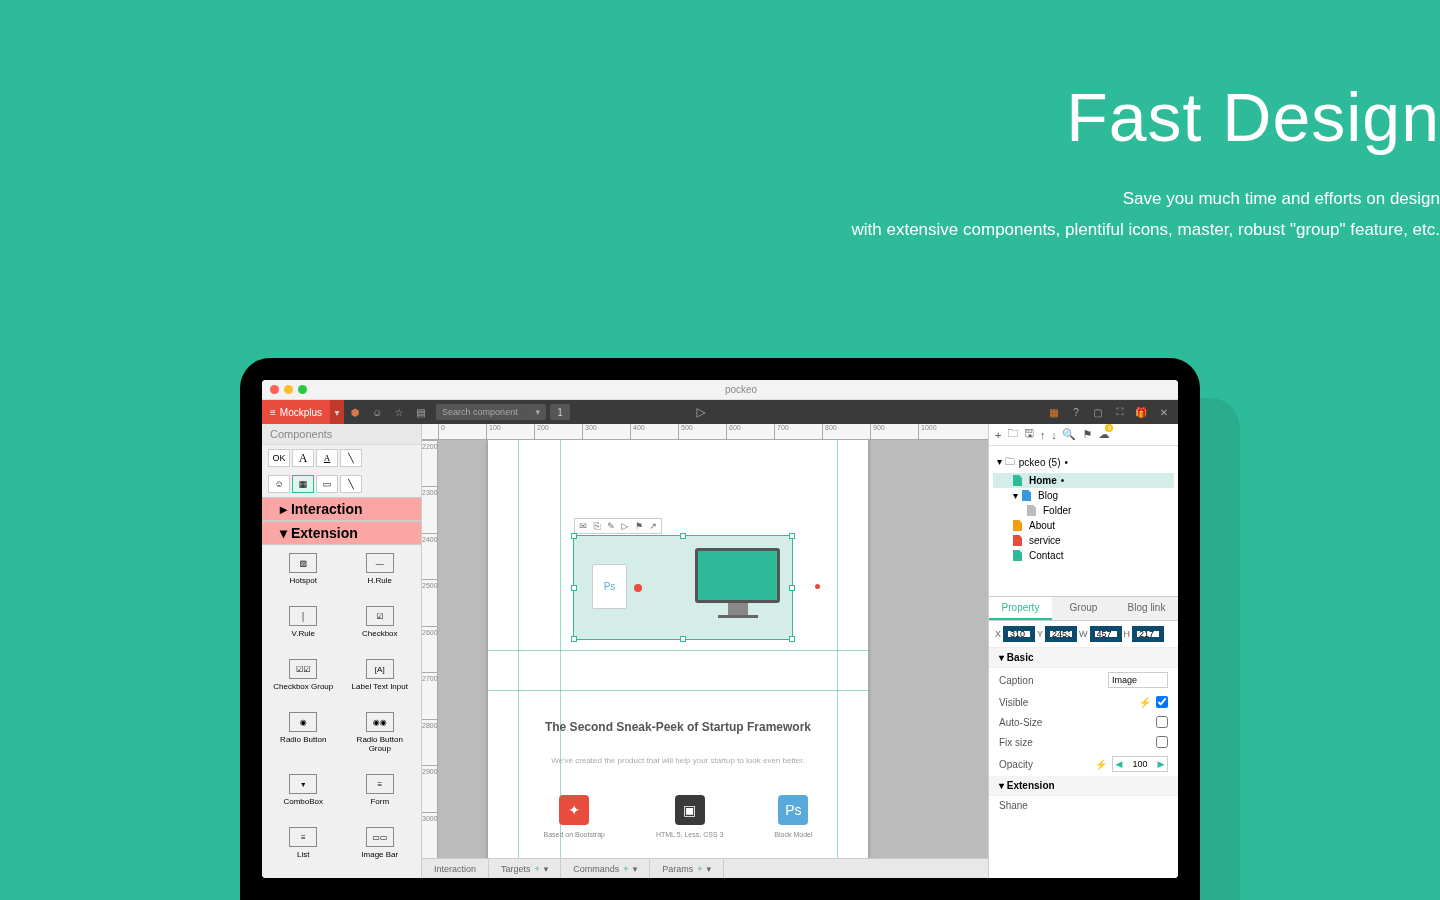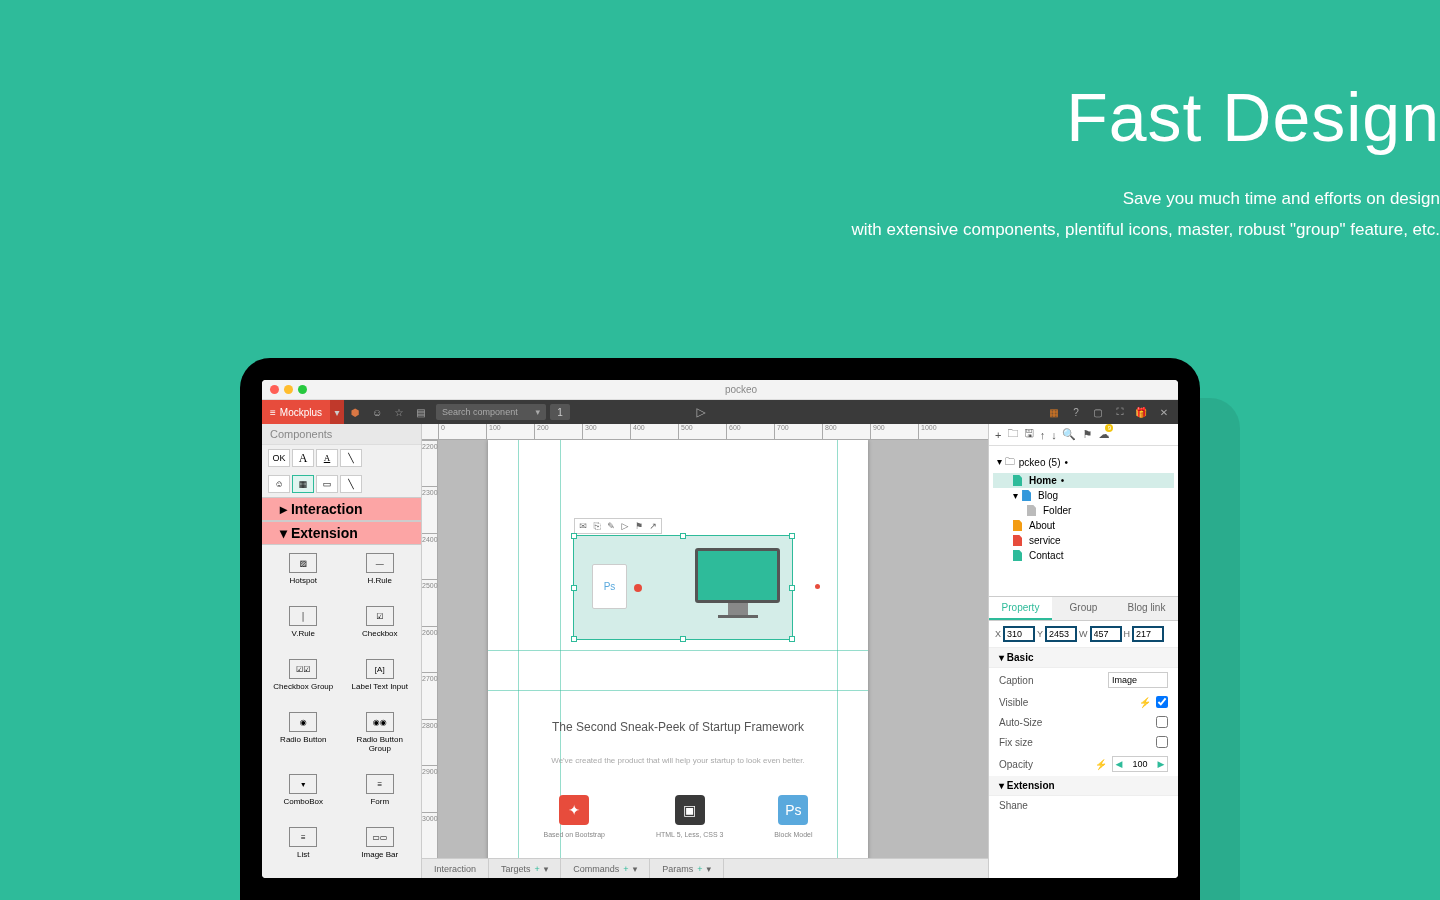--- a/index.html
+++ b/index.html
@@ -50,38 +50,38 @@
 .sel-toolbar{position:absolute;top:-18px;left:0;height:16px;background:#fff;border:1px solid #ccc;display:flex;gap:2px;padding:0 2px;align-items:center;}
 .sel-toolbar span{width:12px;font-size:9px;text-align:center;color:#666;}
 .mini-monitor{position:absolute;right:12px;top:12px;width:85px;height:70px;}
 .mini-screen{width:85px;height:55px;background:#2ebb9a;border:3px solid #555;border-radius:3px;}
 .mini-stand{width:20px;height:12px;background:#888;margin:0 auto;}
 .mini-base{width:40px;height:3px;background:#666;margin:0 auto;}
 .mini-doc{position:absolute;left:18px;top:28px;width:35px;height:45px;background:#fff;border:1px solid #ccc;border-radius:2px;display:flex;align-items:center;justify-content:center;font-size:10px;color:#5aa9dd;}
 .link-dot{position:absolute;left:60px;top:48px;width:8px;height:8px;background:#e74c3c;border-radius:50%;}
 .red-dot{position:absolute;right:-28px;top:48px;width:5px;height:5px;background:#e74c3c;border-radius:50%;}
 .section2{position:absolute;top:280px;left:30px;right:30px;text-align:center;}
-.section2 h4{color:#555;font-size:12px;font-weight:normal;}
+.section2 h4{color:#555;font-size:12px;font-weight:bold;}
 .section2 p{font-size:8px;color:#aaa;margin-top:22px;}
 .icons3{display:flex;justify-content:space-around;margin-top:30px;}
 .icon3{display:flex;flex-direction:column;align-items:center;font-size:7px;color:#888;gap:6px;}
 .icon3-box{width:30px;height:30px;border-radius:4px;display:flex;align-items:center;justify-content:center;font-size:14px;color:#fff;}
 .bottom-tabs{height:20px;background:#e8e8e8;border-top:1px solid #ccc;display:flex;font-size:9px;color:#666;}
 .btab{padding:0 12px;display:flex;align-items:center;border-right:1px solid #ccc;cursor:pointer;gap:4px;}
 .right{width:190px;background:#fff;border-left:1px solid #ccc;display:flex;flex-direction:column;font-size:10px;}
 .right-tb{height:22px;border-bottom:1px solid #ddd;display:flex;align-items:center;gap:6px;padding:0 6px;color:#555;}
 .right-tb span{cursor:pointer;font-size:11px;}
 .tree{padding:6px 4px;flex:0 0 150px;overflow:auto;}
 .tree-item{padding:2px 4px;display:flex;align-items:center;gap:4px;cursor:pointer;}
 .tree-item.sel{background:#d4ede8;}
 .prop-tabs{display:flex;border-top:1px solid #ccc;border-bottom:1px solid #ccc;background:#f0f0f0;}
 .prop-tab{flex:1;text-align:center;padding:5px 0;font-size:10px;cursor:pointer;color:#666;}
 .prop-tab.active{color:#2ebb9a;border-bottom:2px solid #2ebb9a;background:#fff;}
 .coords{display:flex;gap:2px;padding:5px 6px;align-items:center;font-size:9px;border-bottom:1px solid #eee;}
-.coords input{width:32px;height:16px;border:2px solid #0c4a6e;font-size:9px;padding:0 2px;}
+.coords input{width:32px;height:16px;border:5px solid #0c4a6e;font-size:9px;padding:0 2px;}
 .coords span{color:#666;}
 .prop-section{padding:4px 10px;font-size:10px;font-weight:bold;background:#f5f5f5;border-bottom:1px solid #eee;}
 .prop-row{display:flex;align-items:center;padding:4px 10px;font-size:10px;color:#555;}
 .prop-row label{flex:1;}
 .prop-row input[type=text]{width:60px;height:16px;border:1px solid #ccc;font-size:9px;padding:0 3px;}
 .prop-row input[type=checkbox]{width:12px;height:12px;}
 .opacity-ctrl{display:flex;align-items:center;border:1px solid #ccc;height:16px;}
 .opacity-ctrl span{width:12px;text-align:center;color:#2ebb9a;cursor:pointer;font-size:9px;}
 .opacity-ctrl input{width:30px;border:none;text-align:center;font-size:9px;height:14px;}
 </style>

